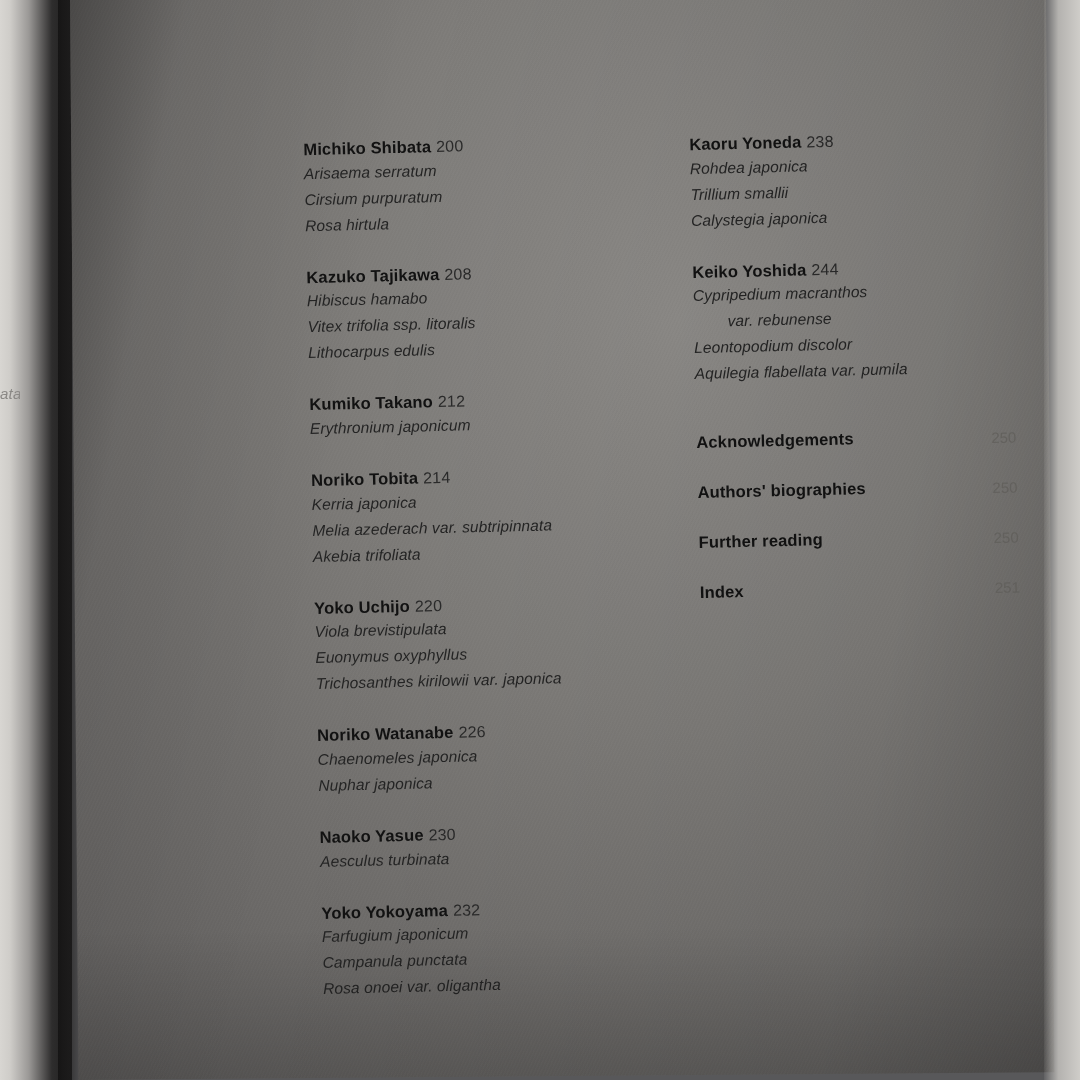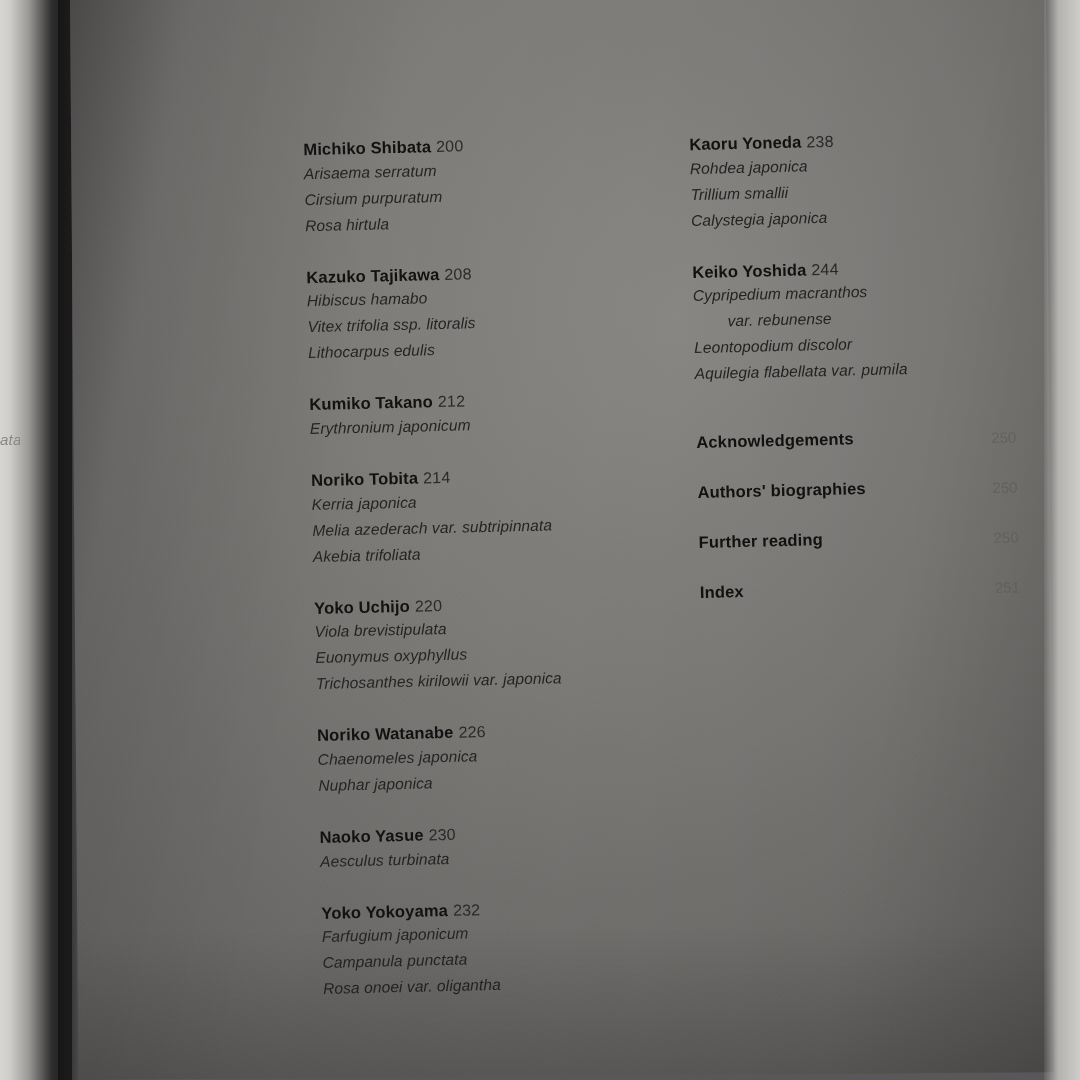--- a/index.html
+++ b/index.html
@@ -86,21 +86,20 @@
     position: absolute;
     left: 0px;
     top: 385px;
     width: 20px;
     color: #8a8885;
     font-size: 15px;
     font-style: italic;
     letter-spacing: 0.2px;
     white-space: nowrap;
     overflow: hidden;
-    margin-top: 46px;
   }
 
   
   .col {
     position: absolute;
     color: #1a1a1a;
   }
   .col-left {
     left: 232px;
     top: 140px;

